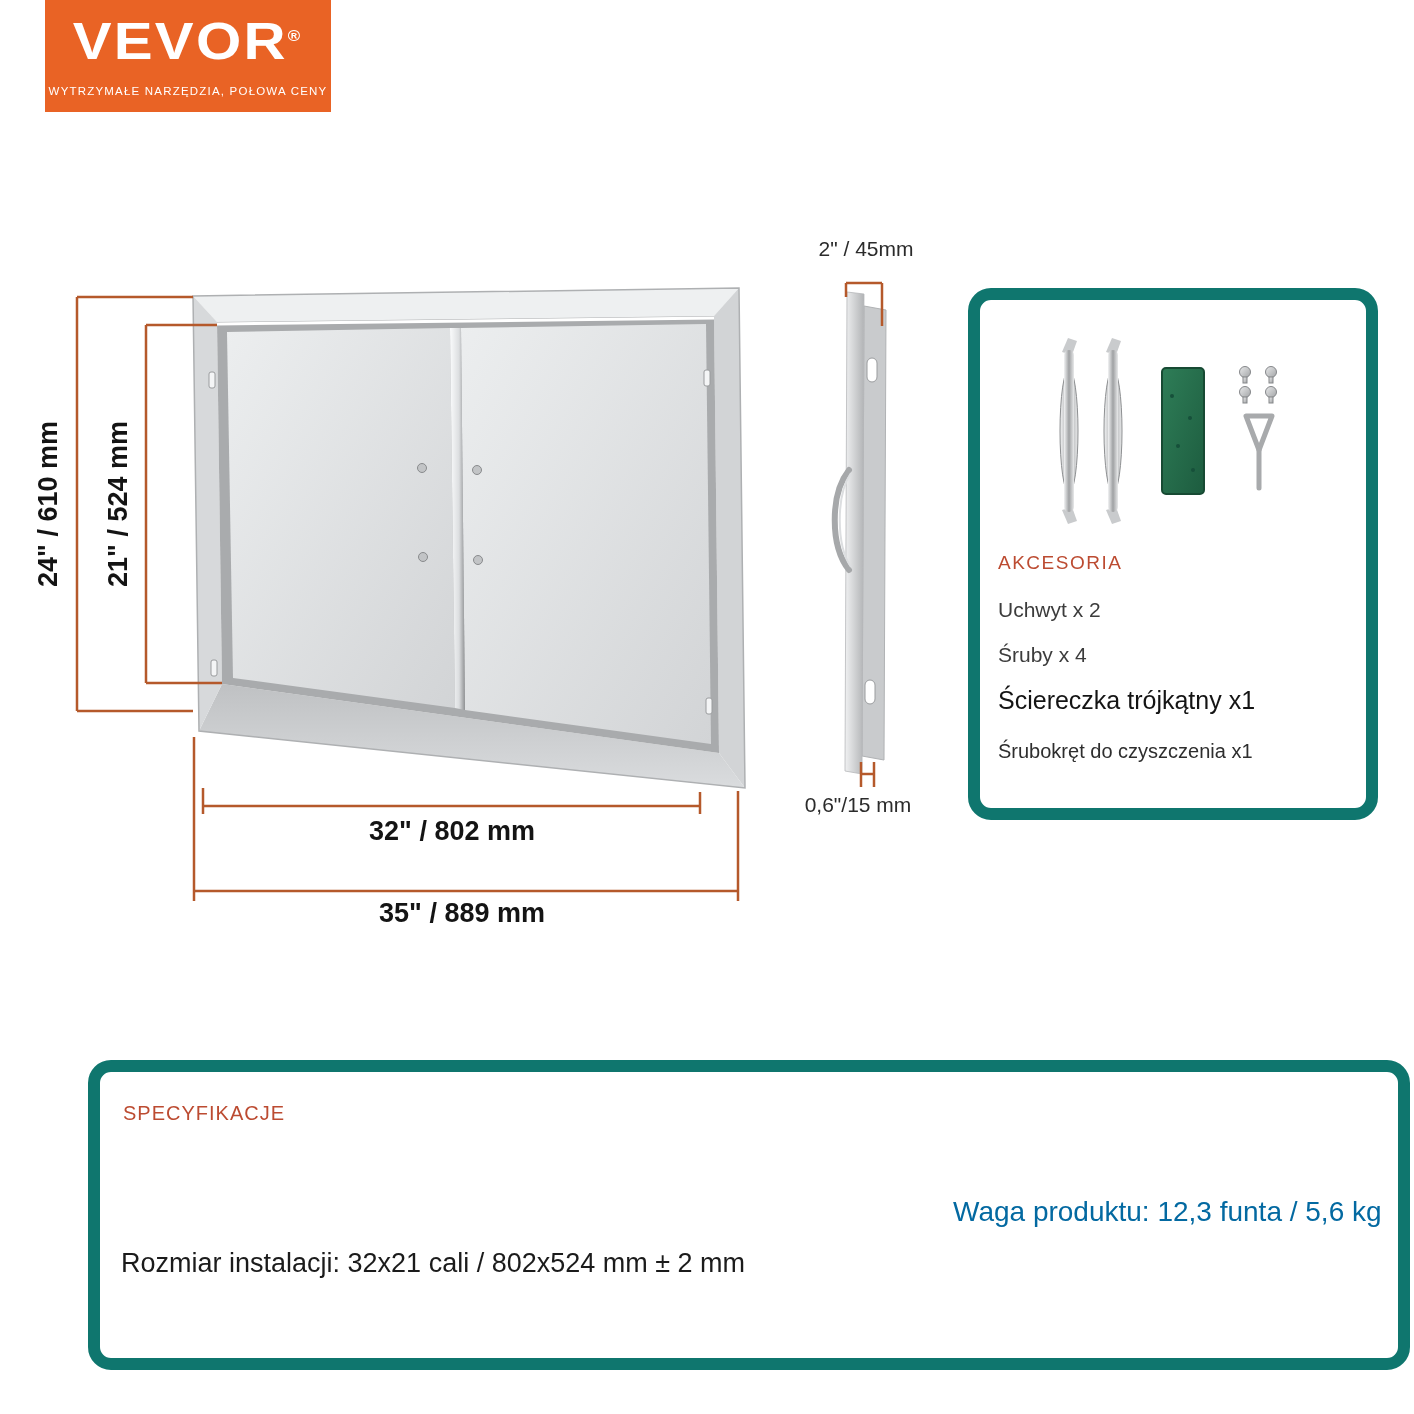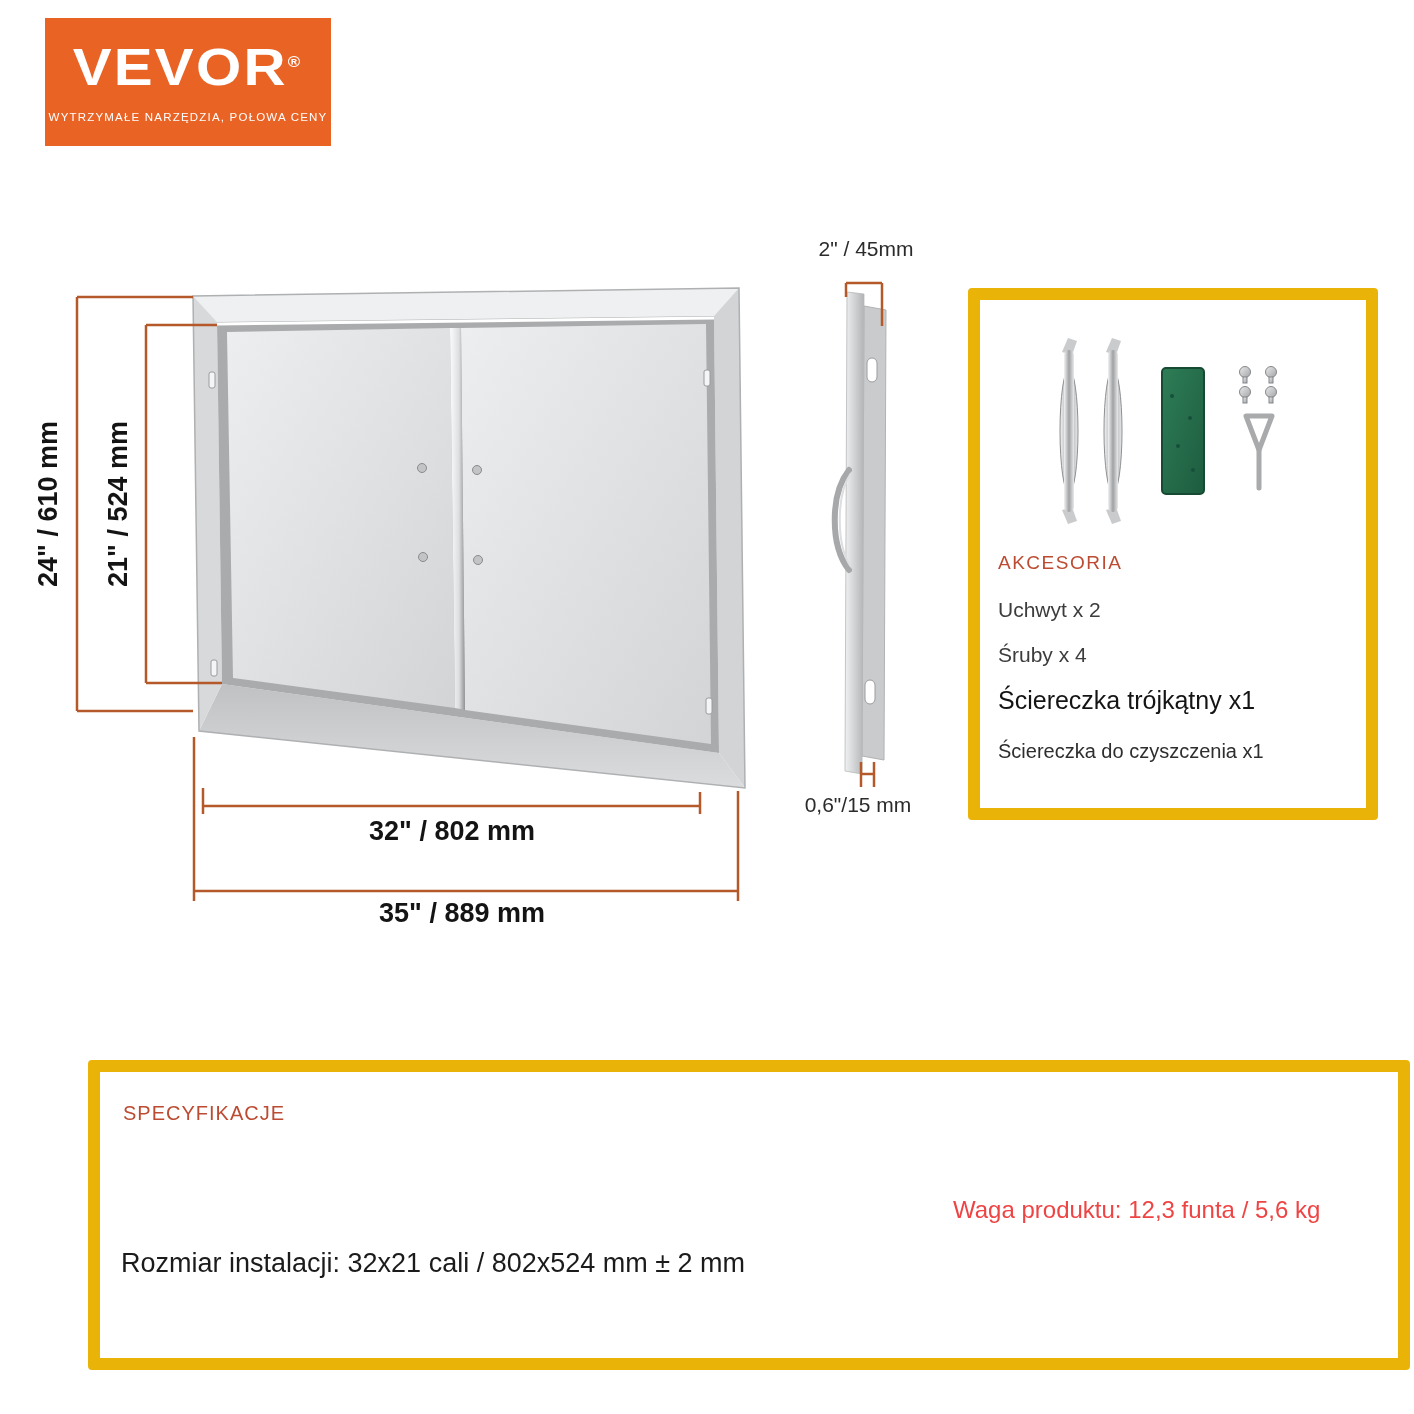--- a/index.html
+++ b/index.html
@@ -1,55 +1,55 @@
 <!DOCTYPE html>
 <html><head>
 <meta charset="utf-8">
 <style>
   html,body{margin:0;padding:0;background:#ffffff;}
   .stage{position:relative;width:1414px;height:1414px;background:#fff;overflow:hidden;
          font-family:"Liberation Sans","DejaVu Sans",sans-serif;}
   svg{display:block;}
 
   
-  .logo{position:absolute;left:45px;top:18px;width:286px;height:128px;background:#E96325;
+  .logo{position:absolute;left:45px;top:0;width:286px;height:112px;background:#E96325;
         display:flex;flex-direction:column;align-items:center;justify-content:center;}
   .logo-name{color:#fff;font-weight:bold;font-size:52px;line-height:1;letter-spacing:2px;
              transform:scaleX(1.12);white-space:nowrap;}
   .logo-reg{font-size:15px;vertical-align:super;font-weight:bold;}
   .logo-tagline{color:#fff;font-size:11.5px;letter-spacing:1.2px;margin-top:18px;white-space:nowrap;}
 
   
   .drawing-layer{position:absolute;left:0;top:0;width:1414px;height:1414px;}
 
   .dim-label{position:absolute;font-weight:bold;font-size:27px;color:#141414;white-space:nowrap;
              transform:translate(-50%,-50%);}
   .dim-label.vertical{transform:translate(-50%,-50%) rotate(-90deg);}
   .side-label{position:absolute;font-weight:normal;font-size:21px;color:#2b2b2b;white-space:nowrap;
               transform:translate(-50%,-50%);}
 
   
-  .card{position:absolute;background:#ffffff;border:12px solid #eab308;border-radius:4px;
+  .card{position:absolute;background:#ffffff;border:12px solid #0f766e;border-radius:23px;
         box-sizing:border-box;}
   .card-accessories{left:968px;top:288px;width:410px;height:532px;}
   .card-specs{left:50px;top:1060px;width:1322px;height:310px;margin-left:38px;}
 
   .acc-item{position:absolute;}
   .acc-title{position:absolute;left:18px;top:252px;font-size:19px;letter-spacing:1.5px;color:#BC4B31;}
   .acc-line{position:absolute;left:18px;white-space:nowrap;}
   .acc-line.l1{top:298px;font-size:21px;color:#3c3c3c;}
   .acc-line.l2{top:343px;font-size:21px;color:#3c3c3c;}
   .acc-line.l3{top:386px;font-size:25px;color:#141414;}
   .acc-line.l4{top:440px;font-size:20px;color:#2e2e2e;}
 
   .spec-title{position:absolute;left:23px;top:30px;font-size:20px;letter-spacing:1px;color:#BC4B31;}
   .spec-line{position:absolute;white-space:nowrap;}
   .spec-muted{color:#8a8a8a;font-size:24px;}
   .spec-strong{color:#1b1b1b;font-size:27px;}
-  .spec-weight{color:#ef4444;font-size:24px;}
+  .spec-weight{color:#0369a1;font-size:28px;}
 </style>
 </head>
 <body>
 
 <div class="stage">
 
   <div class="logo">
     <div class="logo-name"><span>VEVOR</span><span class="logo-reg">®</span></div>
     <div class="logo-tagline">WYTRZYMAŁE NARZĘDZIA, POŁOWA CENY</div>
   </div>
@@ -208,21 +208,21 @@
           <path d="M7,8 L33,8 L20,42 Z"></path>
           <line x1="20" y1="42" x2="20" y2="80"></line>
         </g>
       </svg>
     </div>
 
     <div class="acc-title">AKCESORIA</div>
     <div class="acc-line l1">Uchwyt x 2</div>
     <div class="acc-line l2">Śruby x 4</div>
     <div class="acc-line l3">Ściereczka trójkątny x1</div>
-    <div class="acc-line l4">Ściereczka do czyszczenia x1</div>
+    <div class="acc-line l4">Śrubokręt do czyszczenia x1</div>
   </div>
 
   <div class="card card-specs">
     <div class="spec-title">SPECYFIKACJE</div>
     <div class="spec-line spec-strong" style="left:21px;top:176px;">Rozmiar instalacji: 32x21 cali / 802x524 mm ± 2 mm</div>
     <div class="spec-line spec-weight" style="left:853px;top:124px;">Waga produktu: 12,3 funta / 5,6 kg</div>
   </div>
 
 </div>
 

